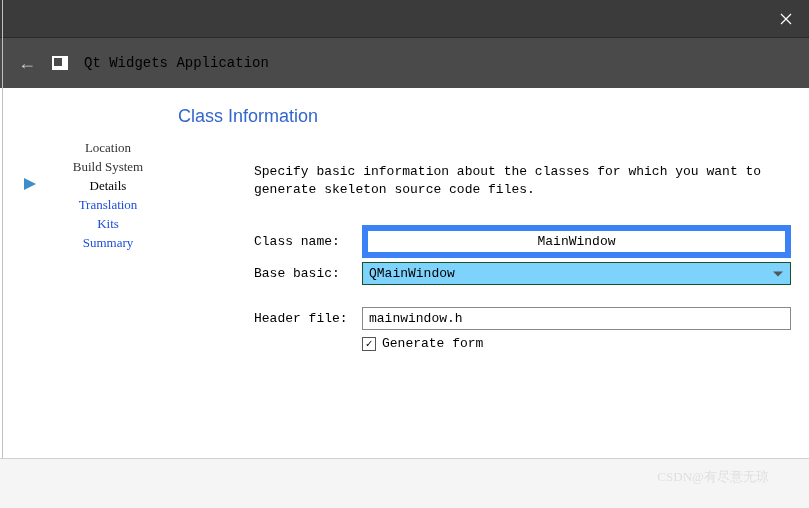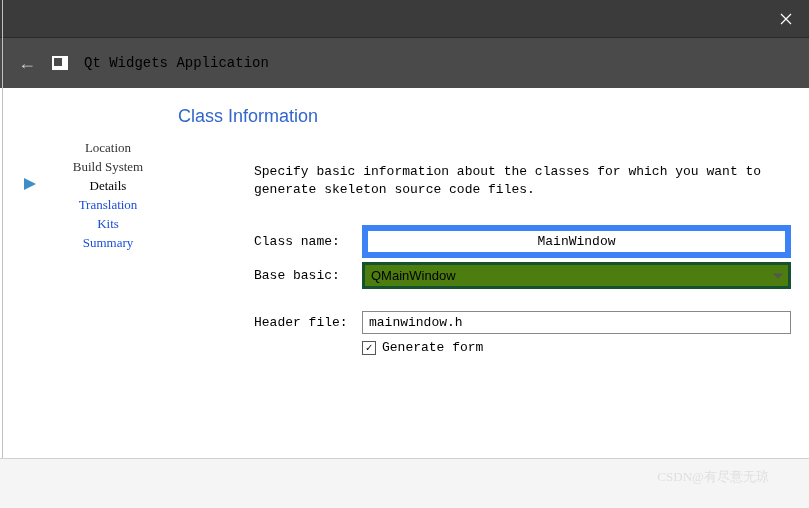--- a/index.html
+++ b/index.html
@@ -27,21 +27,21 @@
     
     .form-area { font-family: "SimSun", "Courier New", monospace; font-size: 13px; padding-left: 76px; }
     .description { margin-bottom: 26px; line-height: 18px; color: #000; }
     
     .form-row { display: flex; align-items: center; margin-bottom: 4px; }
     .form-row.gap-after { margin-bottom: 22px; }
     .form-label { width: 108px; color: #000; }
     .form-input { flex: 1; font-family: "SimSun", "Courier New", monospace; font-size: 13px; padding: 3px 6px; border: 1px solid #888; outline: none; background: #fff; }
     .form-input.focused { border: 6px solid #3b82f6; text-align: center; }
     
-    .form-select { flex: 1; font-family: Liberation Sans, sans-serif; font-size: 13px; padding: 3px 24px 3px 6px; border: 3px solid #14532d; outline: none; background: #4d7c0f; appearance: none; position: relative; }
+    .form-select { flex: 1; font-family: Liberation Mono, monospace; font-size: 13px; padding: 3px 24px 3px 6px; border: 1px solid #14532d; outline: none; background: #7dd3fc; appearance: none; position: relative; }
     .select-wrap { flex: 1; position: relative; display: flex; }
     .select-wrap::after { content: ""; position: absolute; right: 8px; top: 50%; transform: translateY(-50%); width: 0; height: 0; border-left: 5px solid transparent; border-right: 5px solid transparent; border-top: 5px solid #555; pointer-events: none; }
     
     .checkbox-row { display: flex; align-items: center; margin-left: 108px; margin-bottom: 4px; padding: 2px 0; }
     .checkbox { width: 14px; height: 14px; border: 1px solid #555; margin-right: 6px; display: inline-flex; align-items: center; justify-content: center; font-size: 11px; cursor: pointer; }
     
     .footer { position: absolute; bottom: 0; left: 0; right: 0; height: 50px; background: #f5f5f5; border-top: 1px solid #d0d0d0; display: flex; justify-content: flex-end; align-items: center; padding: 0 20px; gap: 8px; }
     .btn { min-width: 86px; padding: 4px 14px; font-family: "SimSun", sans-serif; font-size: 13px; border: 1px solid #888; background: #f0f0f0; cursor: pointer; }
     .btn.primary { border: 1px solid #0078d7; background: #e5f1fb; }
     

